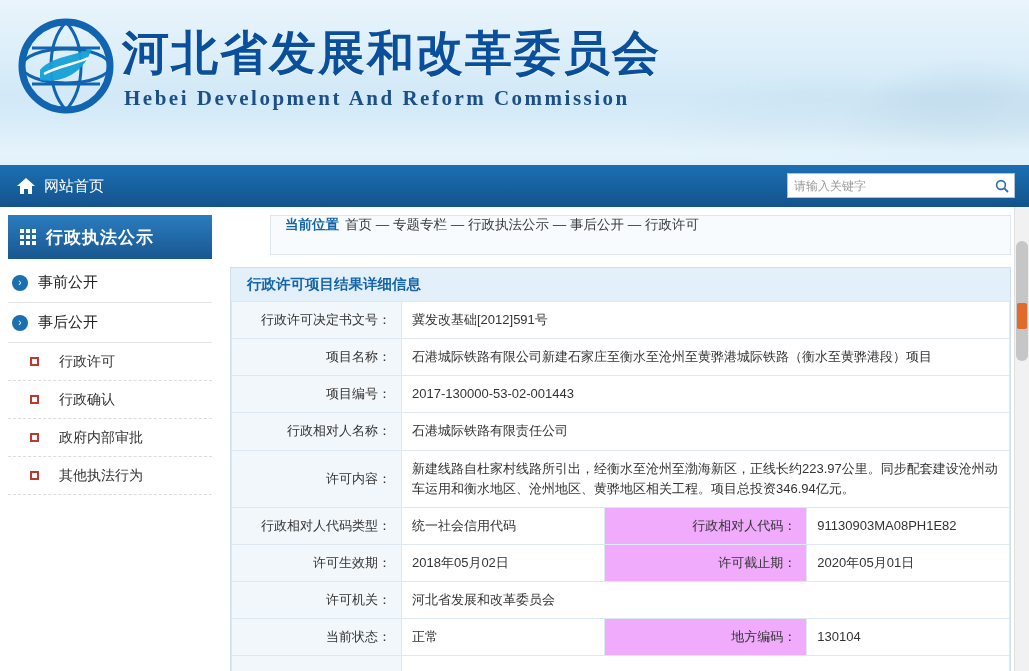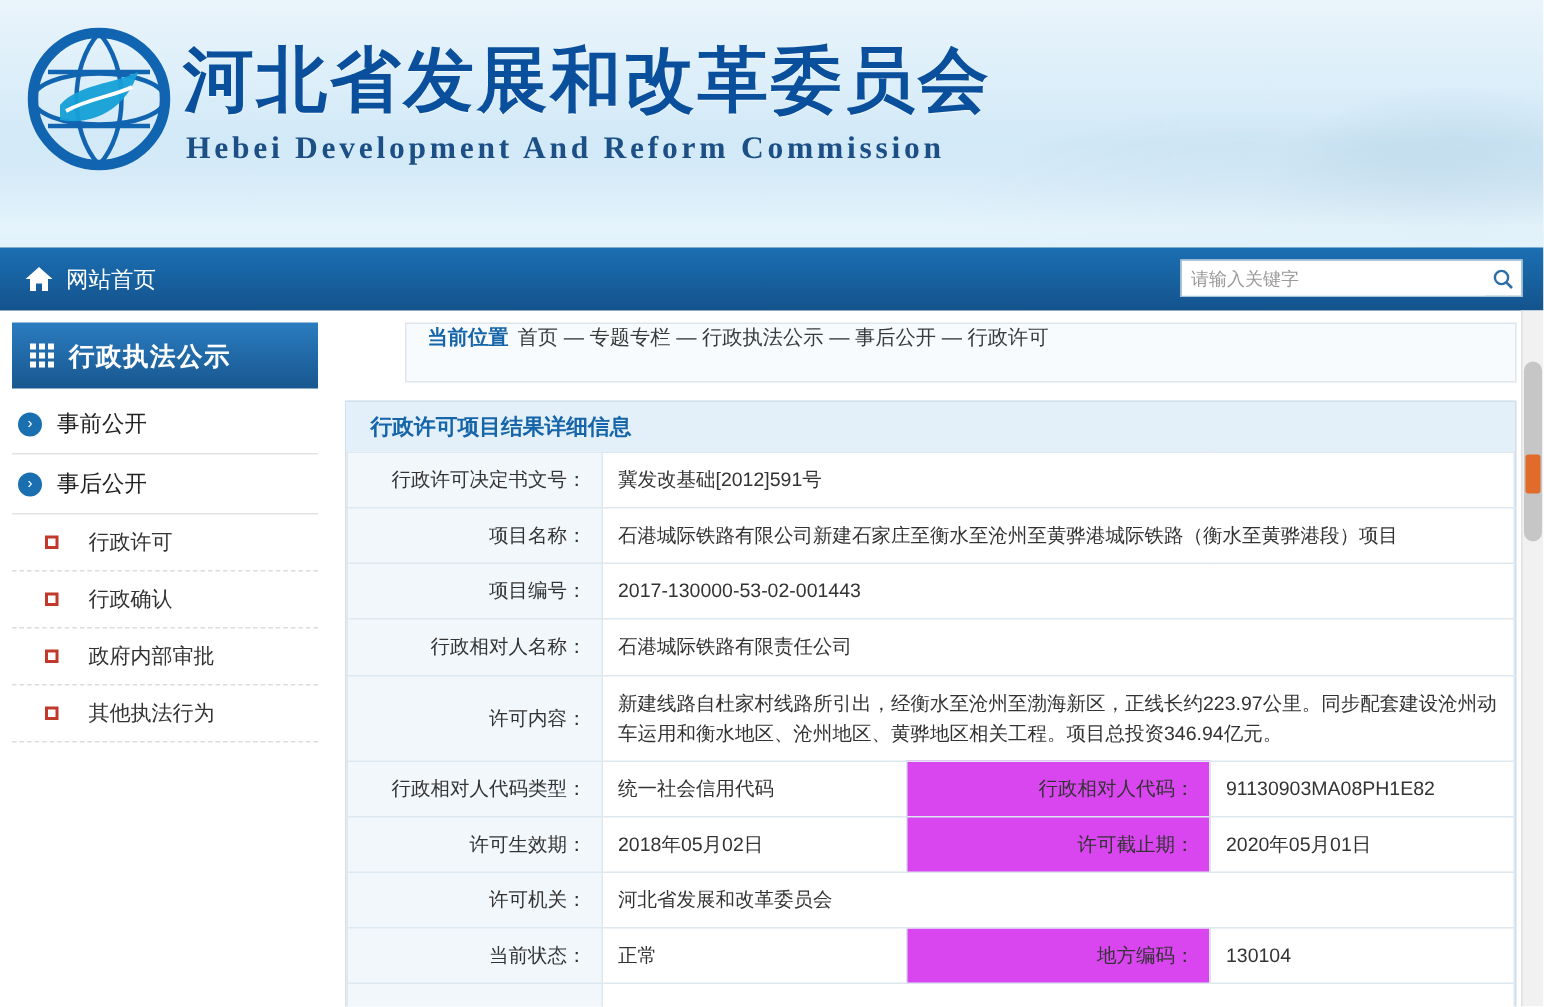--- a/index.html
+++ b/index.html
@@ -249,21 +249,21 @@
     background: #f2f7fb;
     color: #333;
     font-weight: normal;
     white-space: nowrap;
   }
   td.lbl.wide { width: 170px; }
   td.val { background: #ffffff; }
   .row-split td.lbl2 {
     width: 140px;
     text-align: right;
-    background: #d946ef;
+    background: #f0abfc;
   }
 
   
   .vscroll {
     position: absolute;
     right: 0; top: 207px;
     width: 15px;
     height: 464px;
     background: #f1f1f1;
     border-left: 1px solid #e0e0e0;

